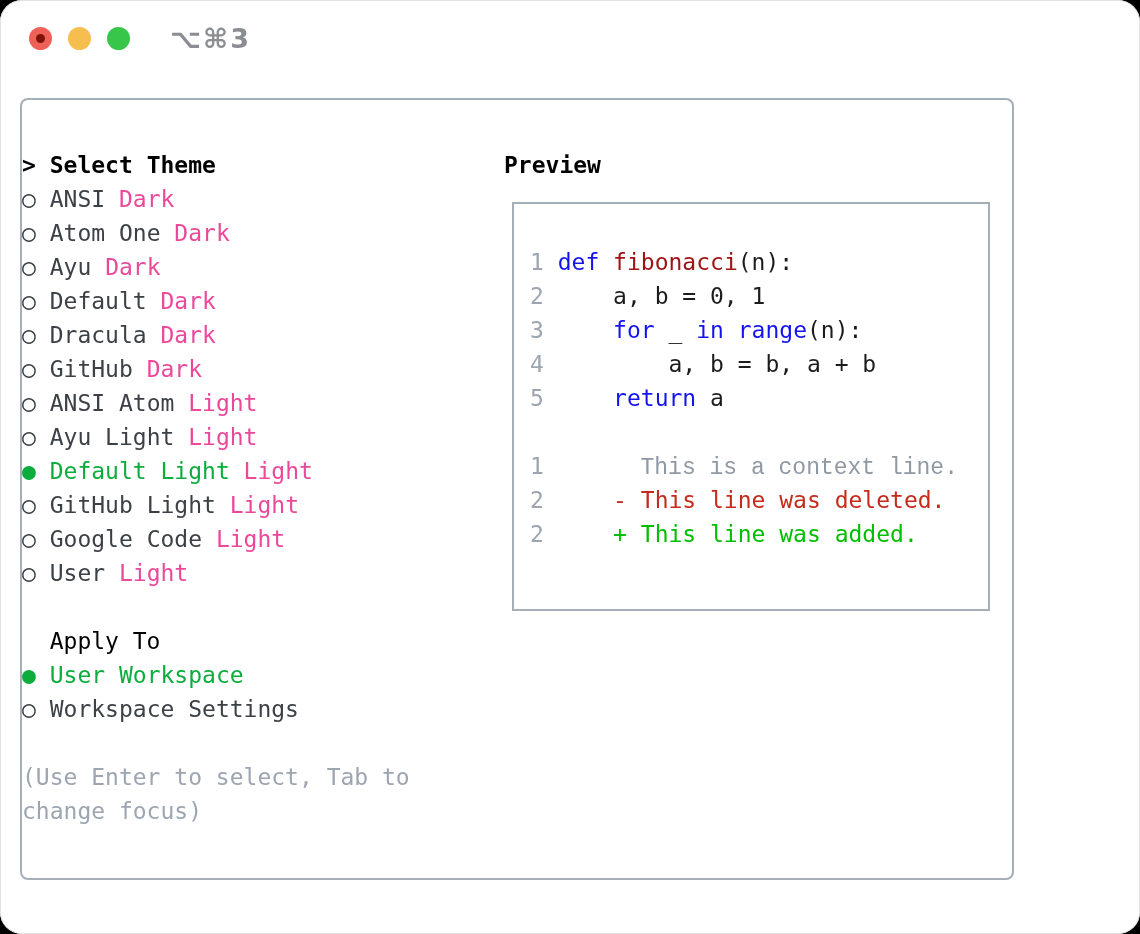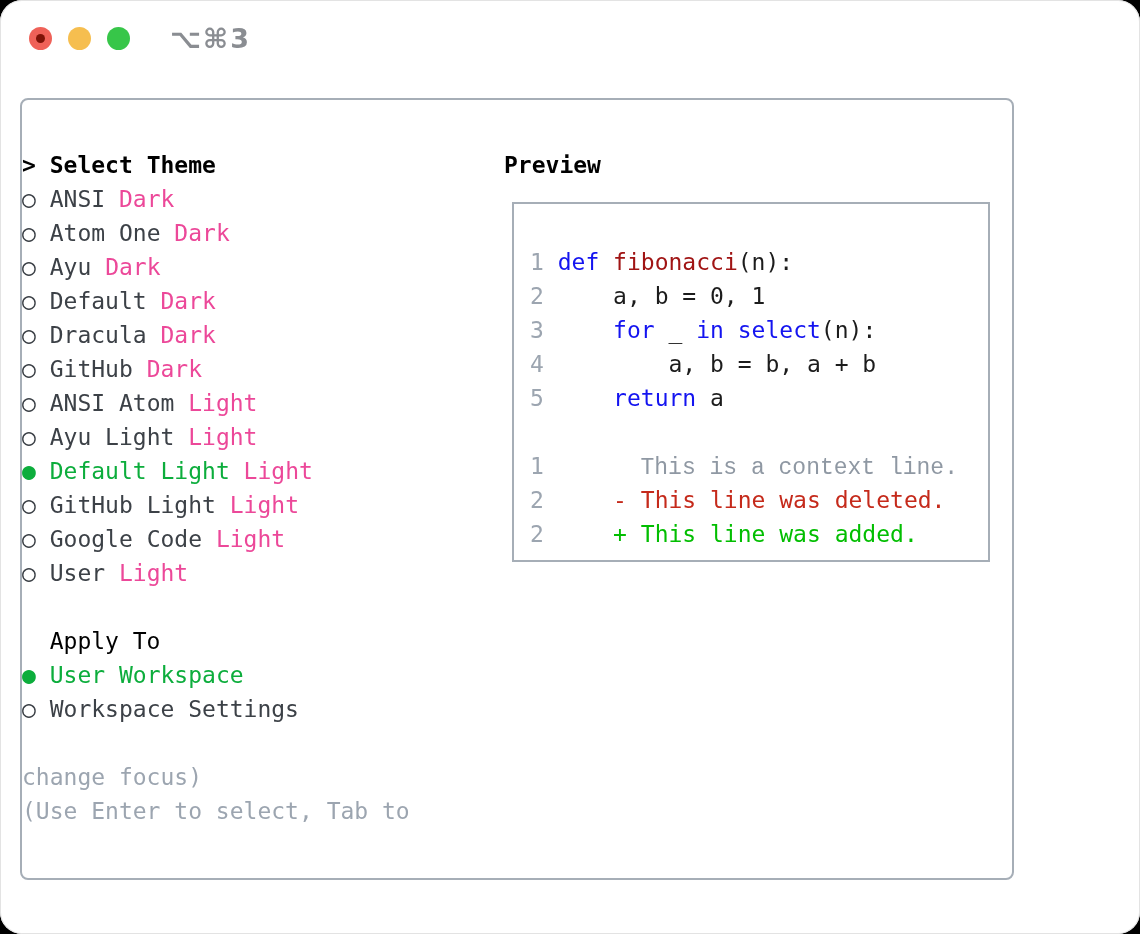--- a/index.html
+++ b/index.html
@@ -48,21 +48,21 @@
   .marker{color:#3c4147;}
   .row.selected .marker,.row.selected .name{color:#0cad3c;}
   .name{color:#3c4147;}
   .tag{color:#ec4899;}
   .apply-hdr{padding-left:2ch;color:#000;}
   .hint{color:#9ca5b0;}
   
   .preview-title{font-weight:bold;color:#000;}
   .preview-box{
     margin-top:20px;margin-left:8px;
-    width:478px;height:360px;
+    width:478px;height:409px;
     border:2px solid #a6aeb7;box-sizing:border-box;
     padding:41px 0 0 16px;
     overflow:hidden;
   }
   .pline{white-space:pre;height:34px;color:#1c1c1c;}
   .lnum{color:#9ca5b0;}
   .tok-k{color:#1414f0;}
   .tok-f{color:#a01414;}
   .tok-p{color:#1c1c1c;}
   .diff-ctx{color:#8f98a3;font-family:Liberation Mono, monospace;}
@@ -108,32 +108,32 @@
       <div class="row apply-hdr">Apply To</div>
 
       <div id="apply-list">
           <div class="row selected"><span class="marker">●</span> <span class="name">User Workspace</span></div>
           <div class="row"><span class="marker">○</span> <span class="name">Workspace Settings</span></div>
         </div>
 
       <div class="blank"></div>
 
       <div class="hint">
+        <div class="row">(Use Enter to select, Tab to</div>
         <div class="row">change focus)</div>
-        <div class="row">(Use Enter to select, Tab to</div>
       </div>
     </div>
 
     <div class="right-col">
       <div class="row preview-title">Preview</div>
       <div class="preview-box">
         <div id="code-lines">
             <div class="pline"><span class="lnum">1 </span><span class="tok-k">def</span><span class="tok-p"> </span><span class="tok-f">fibonacci</span><span class="tok-p">(n):</span></div>
             <div class="pline"><span class="lnum">2 </span><span class="tok-p">    a, b = 0, 1</span></div>
-            <div class="pline"><span class="lnum">3 </span><span class="tok-p">    </span><span class="tok-k">for</span><span class="tok-p"> _ </span><span class="tok-k">in</span><span class="tok-p"> </span><span class="tok-k">select</span><span class="tok-p">(n):</span></div>
+            <div class="pline"><span class="lnum">3 </span><span class="tok-p">    </span><span class="tok-k">for</span><span class="tok-p"> _ </span><span class="tok-k">in</span><span class="tok-p"> </span><span class="tok-k">range</span><span class="tok-p">(n):</span></div>
             <div class="pline"><span class="lnum">4 </span><span class="tok-p">        a, b = b, a + b</span></div>
             <div class="pline"><span class="lnum">5 </span><span class="tok-p">    </span><span class="tok-k">return</span><span class="tok-p"> a</span></div>
           </div>
         <div class="blank"></div>
         <div id="diff-lines">
             <div class="pline"><span class="lnum">1 </span><span class="diff-ctx">      This is a context line.</span></div>
             <div class="pline"><span class="lnum">2 </span><span class="diff-del">    - This line was deleted.</span></div>
             <div class="pline"><span class="lnum">2 </span><span class="diff-add">    + This line was added.</span></div>
           </div>
       </div>

